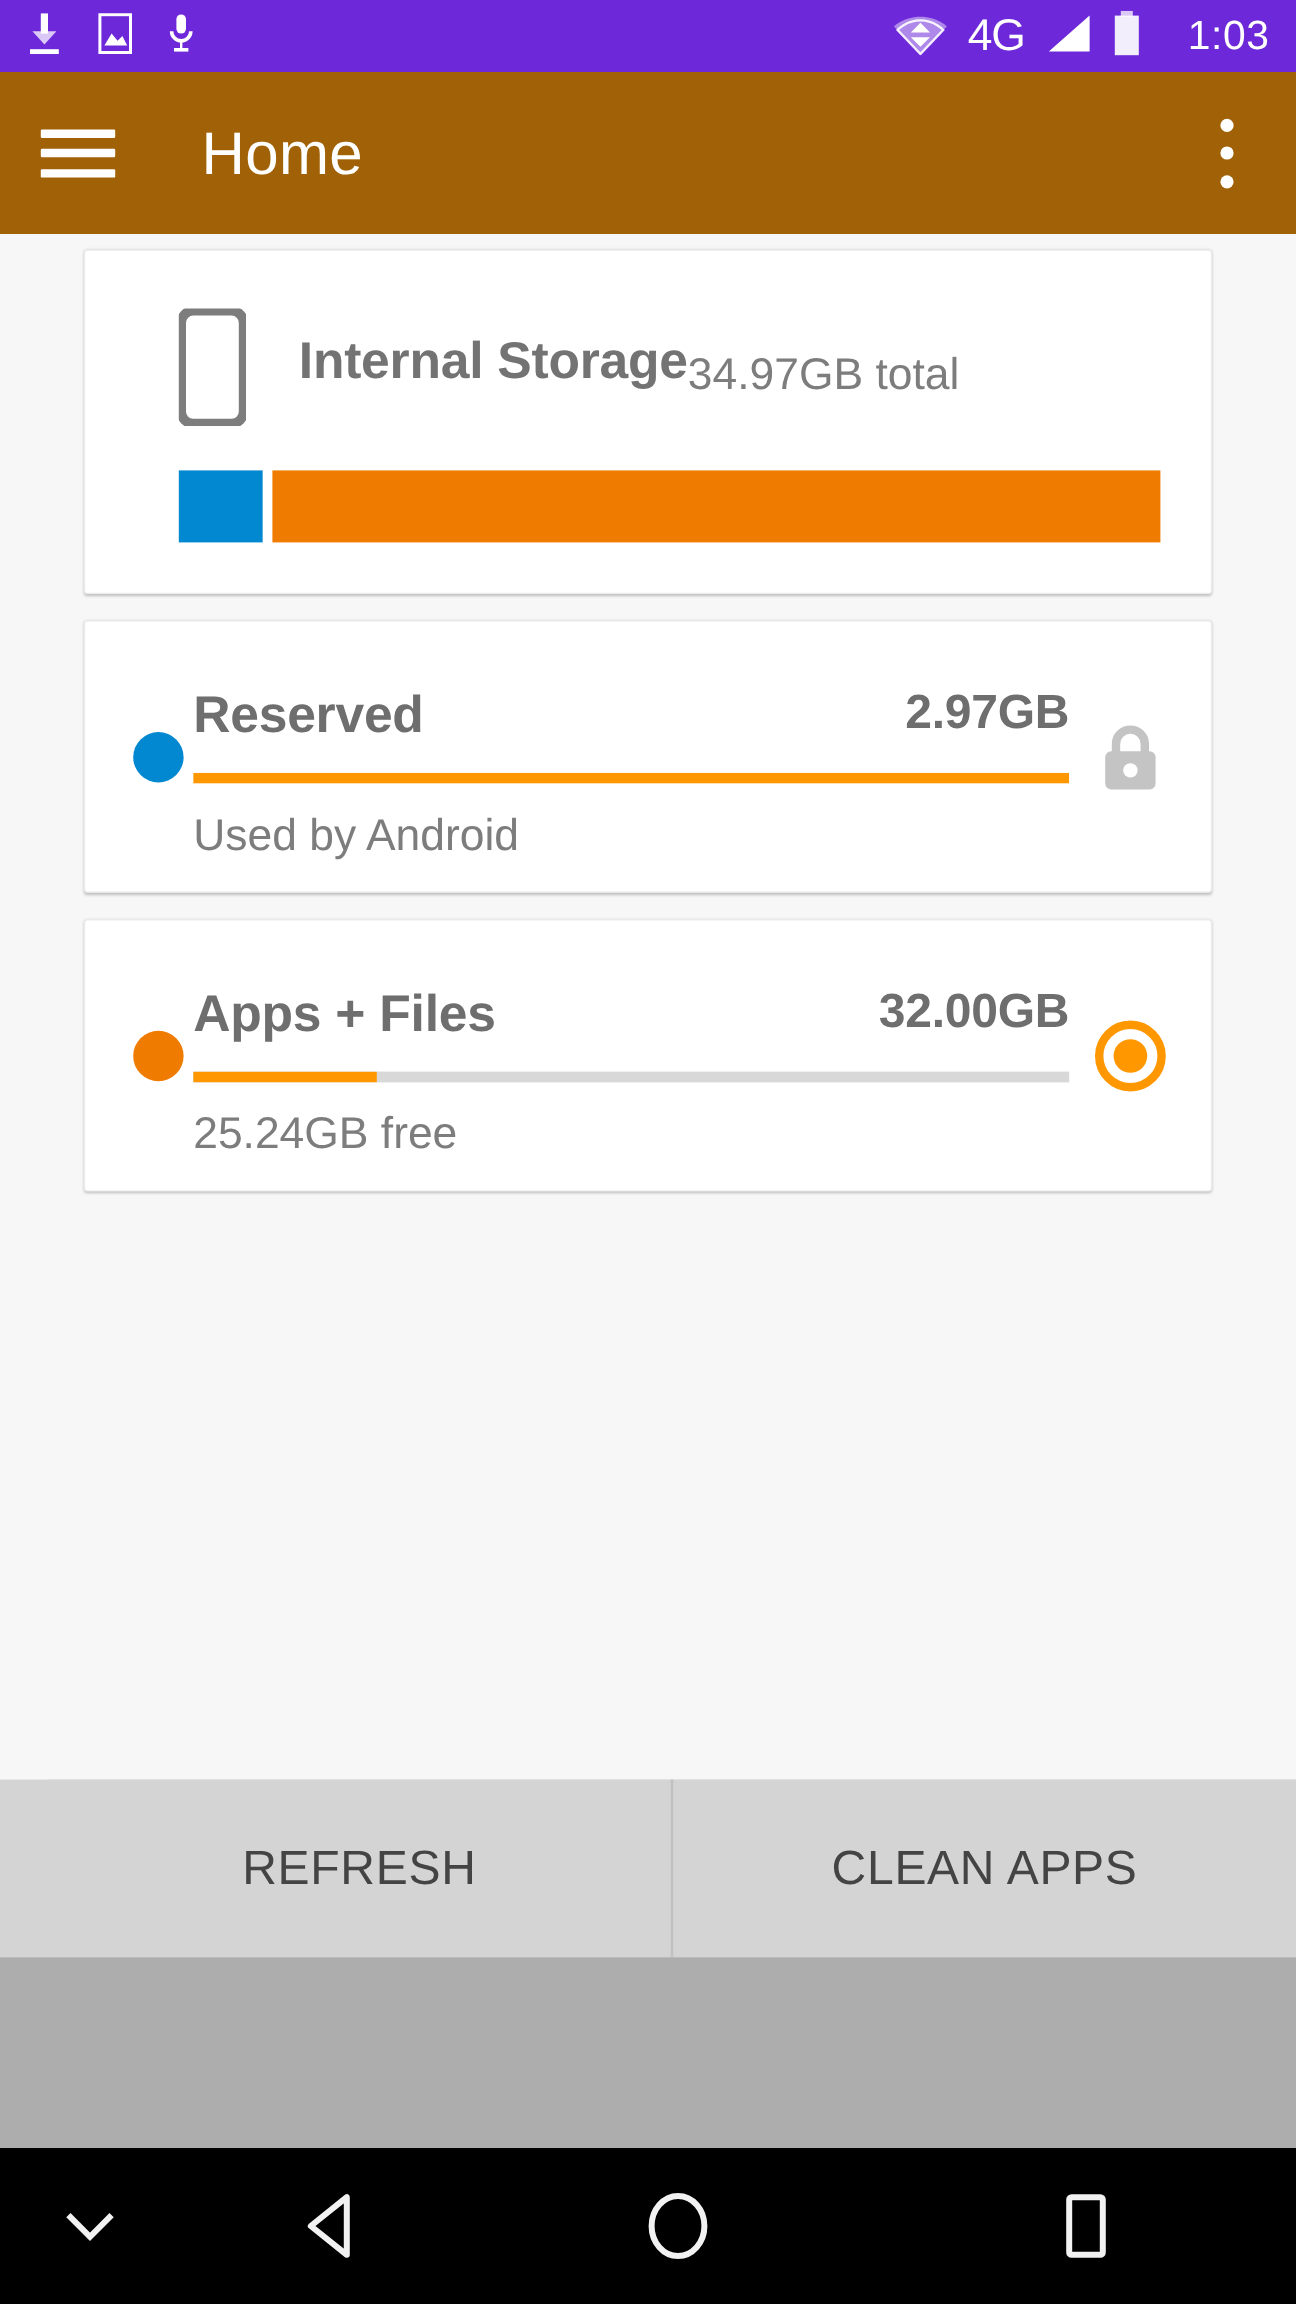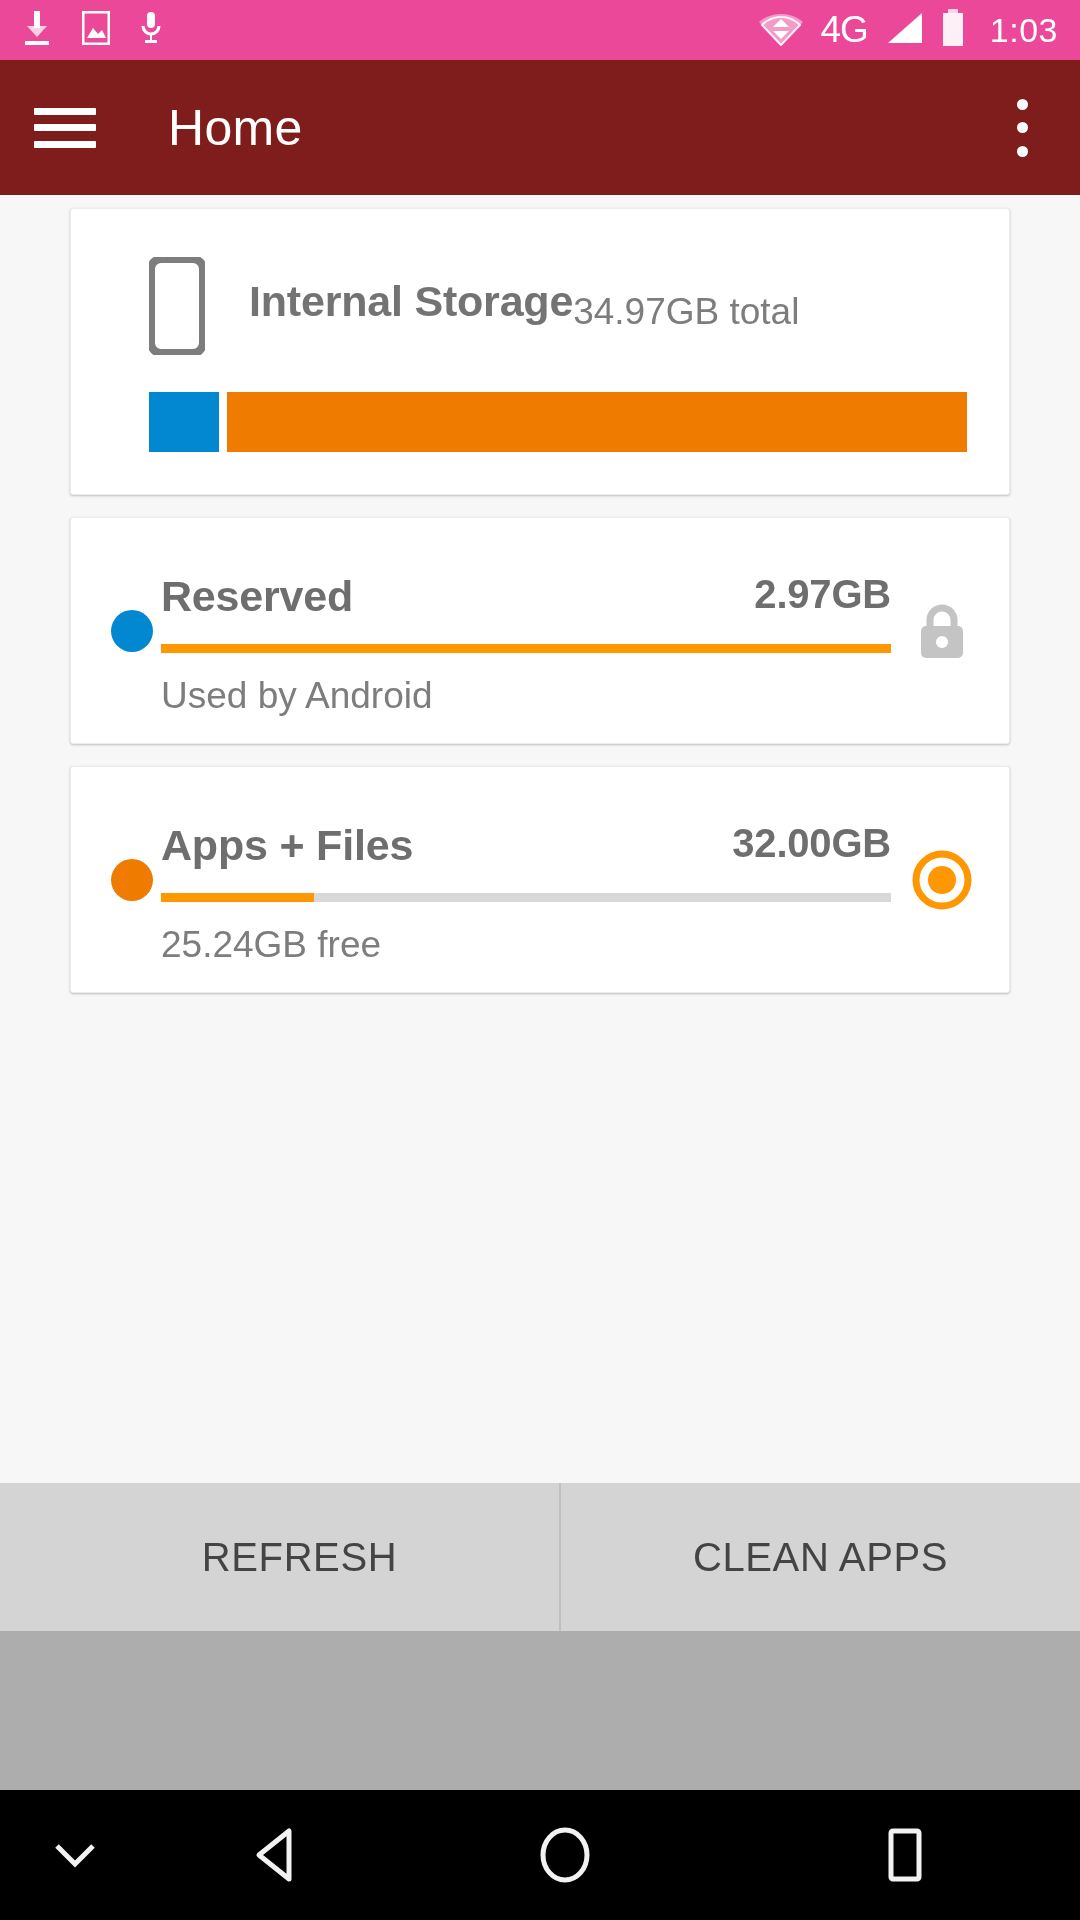--- a/index.html
+++ b/index.html
@@ -15,21 +15,21 @@
   #status-bar{
     height:60px; background:#1A72C6;
     display:flex; align-items:center;
     padding:0 22px; position:relative;
   }
   .sb-left{ display:flex; align-items:center; gap:30px; }
   .sb-right{ margin-left:auto; display:flex; align-items:center; gap:16px; }
   .sb-ic{ display:block; }
   #status-clock{
     color:#ffffff; font-size:34px; font-weight:400;
-    letter-spacing:0.5px; margin-left:8px;
+    letter-spacing:0.5px; margin-left:22px;
   }
 
   
   #app-bar{
     height:135px; background:#2196F3;
     display:flex; align-items:center; padding:0 34px;
     position:relative;
   }
   #hamburger-button{
     width:62px; height:54px;
@@ -125,21 +125,21 @@
     display:flex; align-items:center; justify-content:center; cursor:pointer;
   }
   #nav-dismiss{ width:150px; }
   #nav-back{ width:250px; }
   #nav-home{ width:330px; }
   #nav-recents{ width:350px; }
 </style>
 </head>
 <body>
 
-<div id="status-bar" style="background: #ec4899; text-align: right;">
+<div id="status-bar" style="background: #6d28d9; text-align: right;">
   <div class="sb-left">
     <span class="sb-ic">
       <svg width="30" height="34" viewBox="0 0 30 34">
         <rect x="12" y="0" width="6" height="17" fill="#fff"></rect>
         <path d="M5 15 L15 26 L25 15 Z" fill="#fff" opacity="0.75"></path>
         <rect x="3" y="30" width="24" height="4" fill="#fff"></rect>
       </svg>
     </span>
     <span class="sb-ic">
       <svg width="28" height="34" viewBox="0 0 28 34">
@@ -174,21 +174,21 @@
     <span class="sb-ic">
       <svg width="26" height="38" viewBox="0 0 26 38">
         <rect x="8" y="0" width="10" height="5" fill="#fff" opacity="0.75"></rect>
         <rect x="3" y="4" width="20" height="33" fill="#fff" opacity="0.92"></rect>
       </svg>
     </span>
     <span id="status-clock">1:03</span>
   </div>
 </div>
 
-<div id="app-bar" style="background: #7f1d1d;">
+<div id="app-bar" style="background: #a16207;">
   <div id="hamburger-button">
     <i></i>
       <i></i>
       <i></i>
   </div>
   <div id="app-title">Home</div>
   <div id="overflow-button">
     <span></span>
       <span></span>
       <span></span>

